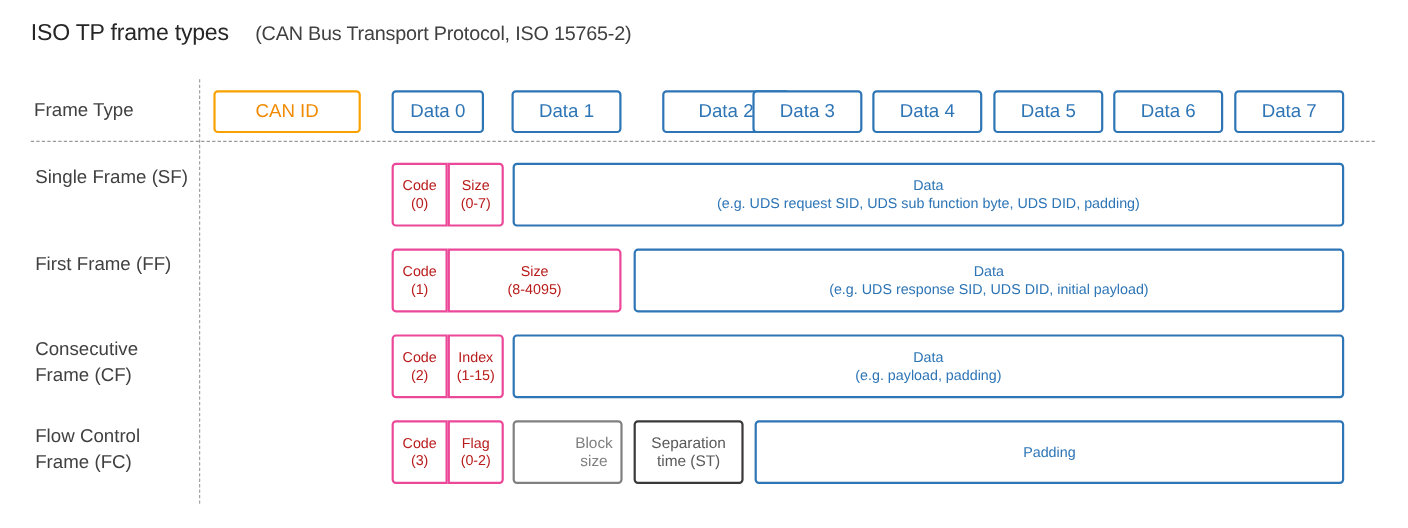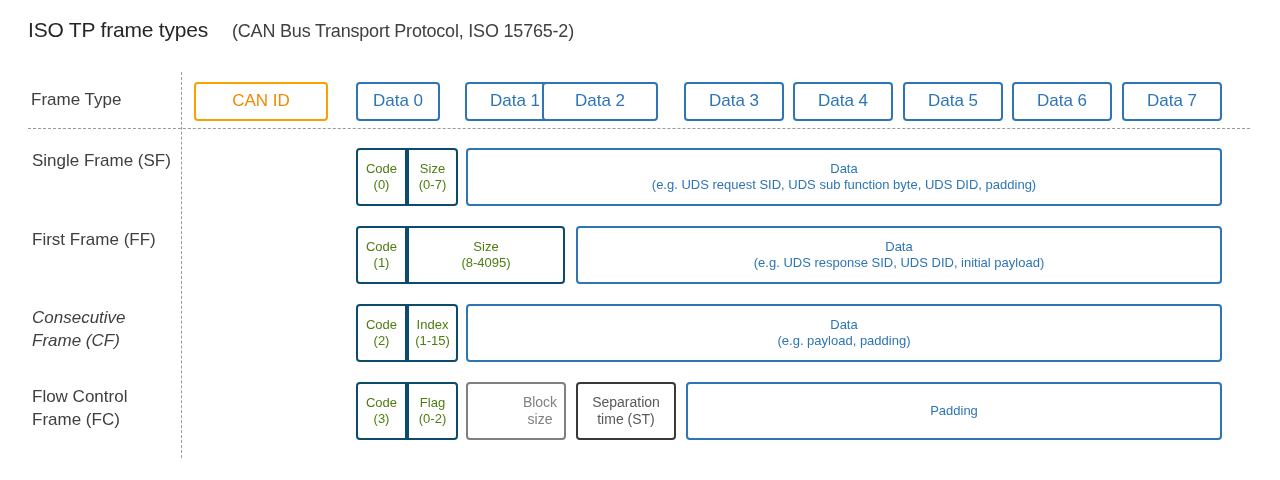--- a/index.html
+++ b/index.html
@@ -74,22 +74,22 @@
     border: 2.5px solid #2e75b6;
     color: #2e75b6;
   }
   
   .box.orange {
     border: 2.5px solid #f9a100;
     color: #f08a00;
   }
   
   .box.lgray {
-    border: 2px solid #0c4a6e;
-    color: #4d7c0f;
+    border: 2px solid #ec4899;
+    color: #b91c1c;
   }
   
   .box.mgray {
     border: 2.5px solid #808080;
     color: #808080;
   }
   
   .box.dark {
     border: 2.5px solid #3b3838;
     color: #595959;
@@ -144,21 +144,21 @@
 <div class="box orange header-box" style="left:194px; width:134px;">
   <span>CAN ID</span>
 </div>
 
 <div class="box blue header-box" style="left:356px; width:84px;">
   <span>Data 0</span>
 </div>
 <div class="box blue header-box" style="left:465px; width:100px;">
   <span>Data 1</span>
 </div>
-<div class="box blue header-box" style="left:542px; width:116px;">
+<div class="box blue header-box" style="left:602px; width:116px;">
   <span>Data 2</span>
 </div>
 <div class="box blue header-box" style="left:684px; width:100px;">
   <span>Data 3</span>
 </div>
 <div class="box blue header-box" style="left:793px; width:100px;">
   <span>Data 4</span>
 </div>
 <div class="box blue header-box" style="left:903px; width:100px;">
   <span>Data 5</span>
@@ -211,21 +211,21 @@
     <span class="l2">(8-4095)</span>
   </div>
 </div>
 <div class="box blue databox" style="left:576px; top:226px; width:646px; height:58px;">
   <div>
     <span class="l1">Data</span>
     <span class="l2">(e.g. UDS response SID, UDS DID, initial payload)</span>
   </div>
 </div>
 
-<div class="row-label" style="top:307px;font-style:italic;">
+<div class="row-label" style="top:307px;">
   <span class="l1">Consecutive</span>
   <span class="l2">Frame (CF)</span>
 </div>
 
 <div class="box lgray pair-left cellbox" style="left:356px; top:304px; width:51px; height:58px;">
   <div>
     <span class="l1">Code</span>
     <span class="l2">(2)</span>
   </div>
 </div>

